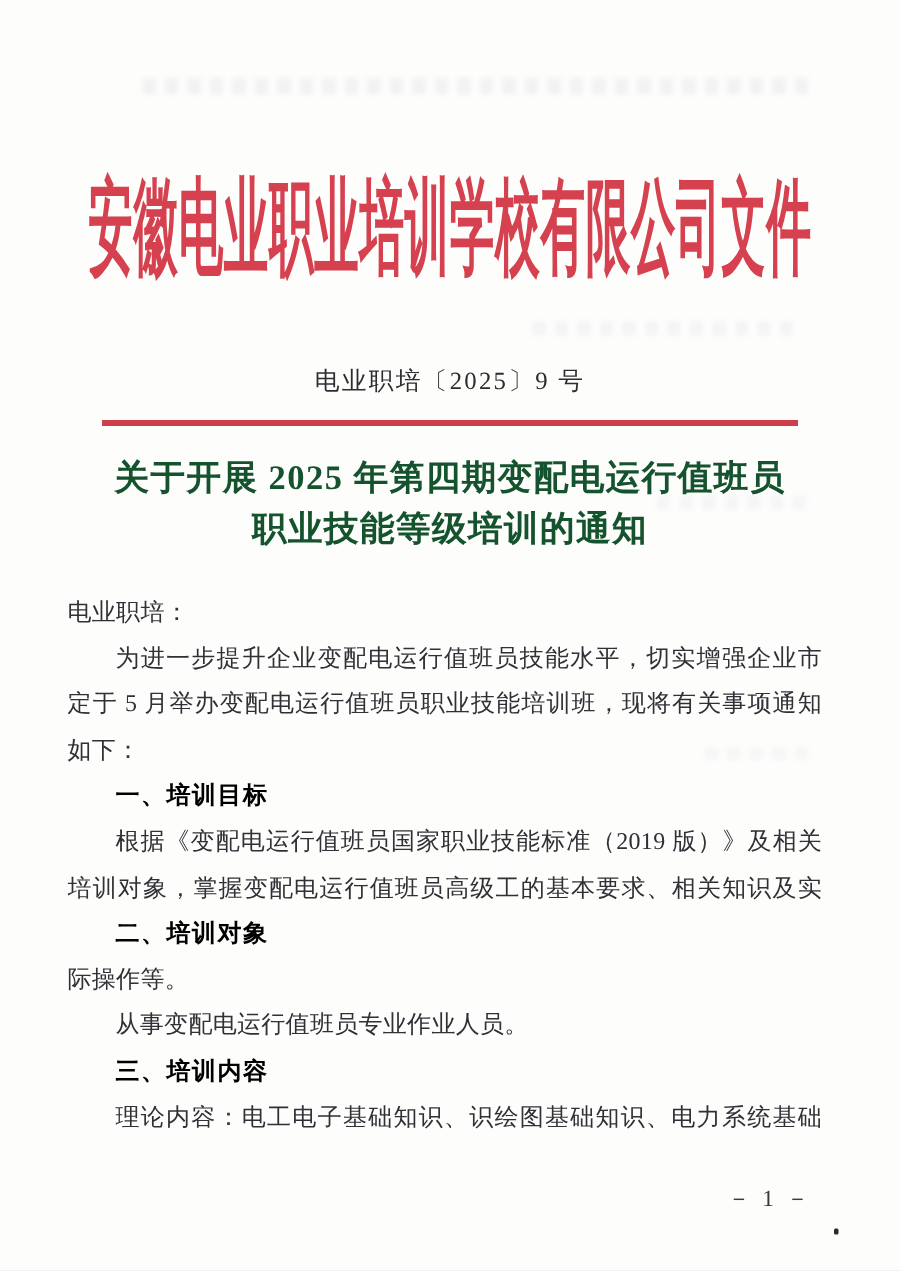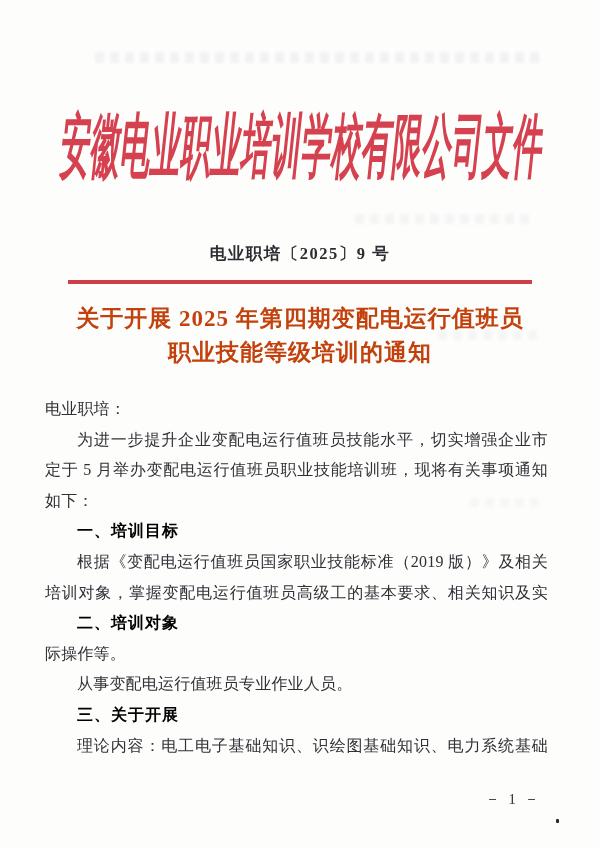--- a/index.html
+++ b/index.html
@@ -27,60 +27,59 @@
   .ghost-1 { top: 52px;  left: 95px;  width: 445px; height: 11px; }
   .ghost-2 { top: 214px; left: 355px; width: 180px; height: 10px; opacity: .08; }
   .ghost-3 { top: 330px; left: 438px; width: 105px; height: 10px; opacity: .07; }
   .ghost-4 { top: 498px; left: 470px; width: 70px;  height: 9px;  opacity: .06; }
 
   
   .header-wrap {
     position: absolute;
     top: 102px; left: 0;
     width: 600px; height: 100px;
-    display: flex; align-items: flex-start; justify-content: center; font-style: italic;
+    display: flex; align-items: center; justify-content: center;
   }
   .header-red {
     font-size: 66px;
     font-weight: 700;
     color: #d5414f;
     white-space: nowrap;
     letter-spacing: 1px;
     transform: scale(0.45, 1.06);
     transform-origin: 50% 50%;
     font-family: "Liberation Serif", "DejaVu Serif", serif;
   }
 
   .doc-number {
     position: absolute;
     top: 243px; left: 0;
     width: 600px;
     text-align: center;
     font-size: 16.5px;
     letter-spacing: 1.5px;
     color: #2c2c31;
-    font-weight: bold;
   }
 
   .red-rule {
     position: absolute;
     top: 280px; left: 68px;
     width: 464px; height: 4px;
     background: #ce3d4a;
   }
 
   .doc-title {
     position: absolute;
     top: 302px; left: 30px;
     width: 540px;
     text-align: center;
     font-weight: 700;
     font-size: 23px;
     line-height: 34px;
-    color: #c2410c;
+    color: #14532d;
     letter-spacing: 1px;
   }
 
   .body-text {
     position: absolute;
     top: 394px; left: 45px;
     width: 503px;
     font-size: 16px;
     color: #303036;
     letter-spacing: 0.2px;
@@ -151,21 +150,21 @@
     <div class="bline">电业职培：</div>
     <div class="bline indent fill">为进一步提升企业变配电运行值班员技能水平，切实增强企业市</div>
     <div class="bline fill">定于 5 月举办变配电运行值班员职业技能培训班，现将有关事项通知</div>
     <div class="bline">如下：</div>
     <div class="bline indent heading">一、培训目标</div>
     <div class="bline indent fill">根据《变配电运行值班员国家职业技能标准（2019 版）》及相关</div>
     <div class="bline fill">培训对象，掌握变配电运行值班员高级工的基本要求、相关知识及实</div>
     <div class="bline indent heading">二、培训对象</div>
     <div class="bline">际操作等。</div>
     <div class="bline indent">从事变配电运行值班员专业作业人员。</div>
-    <div class="bline indent heading">三、关于开展</div>
+    <div class="bline indent heading">三、培训内容</div>
     <div class="bline indent fill">理论内容：电工电子基础知识、识绘图基础知识、电力系统基础</div>
   </div>
 
   <div class="page-number">－ 1 －</div>
 
   <div class="speck"></div>
 
 </div>
 
 </body></html>

